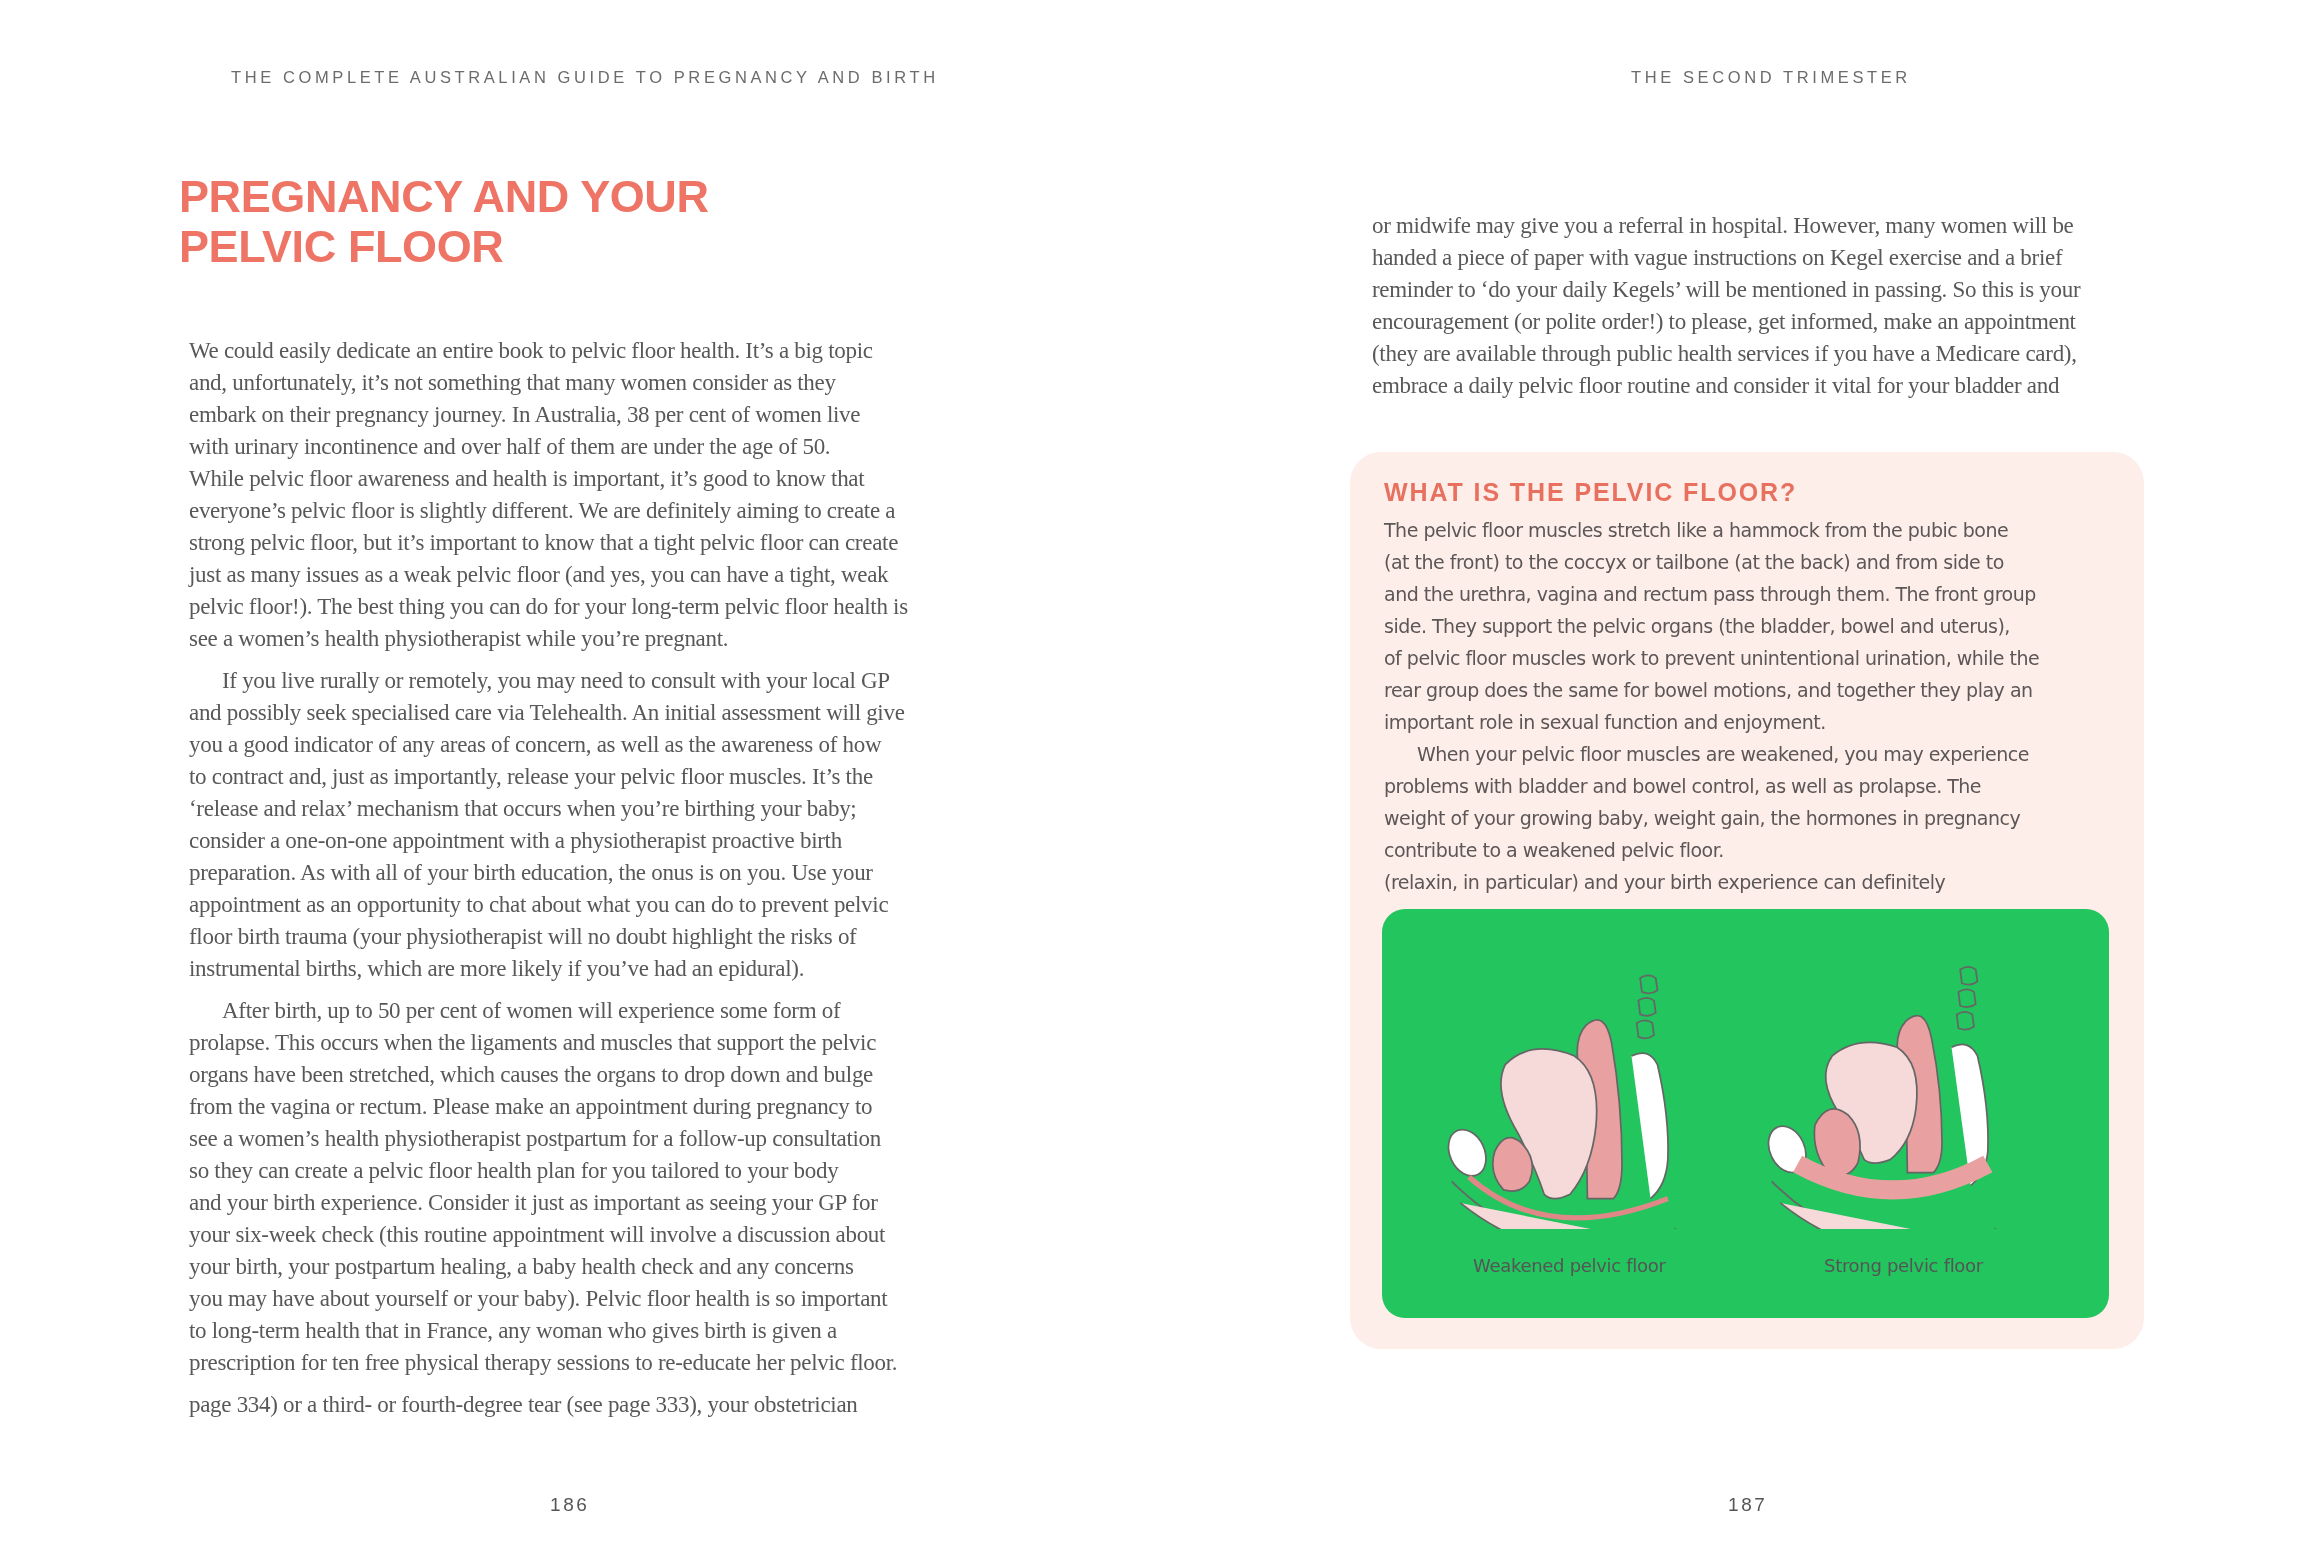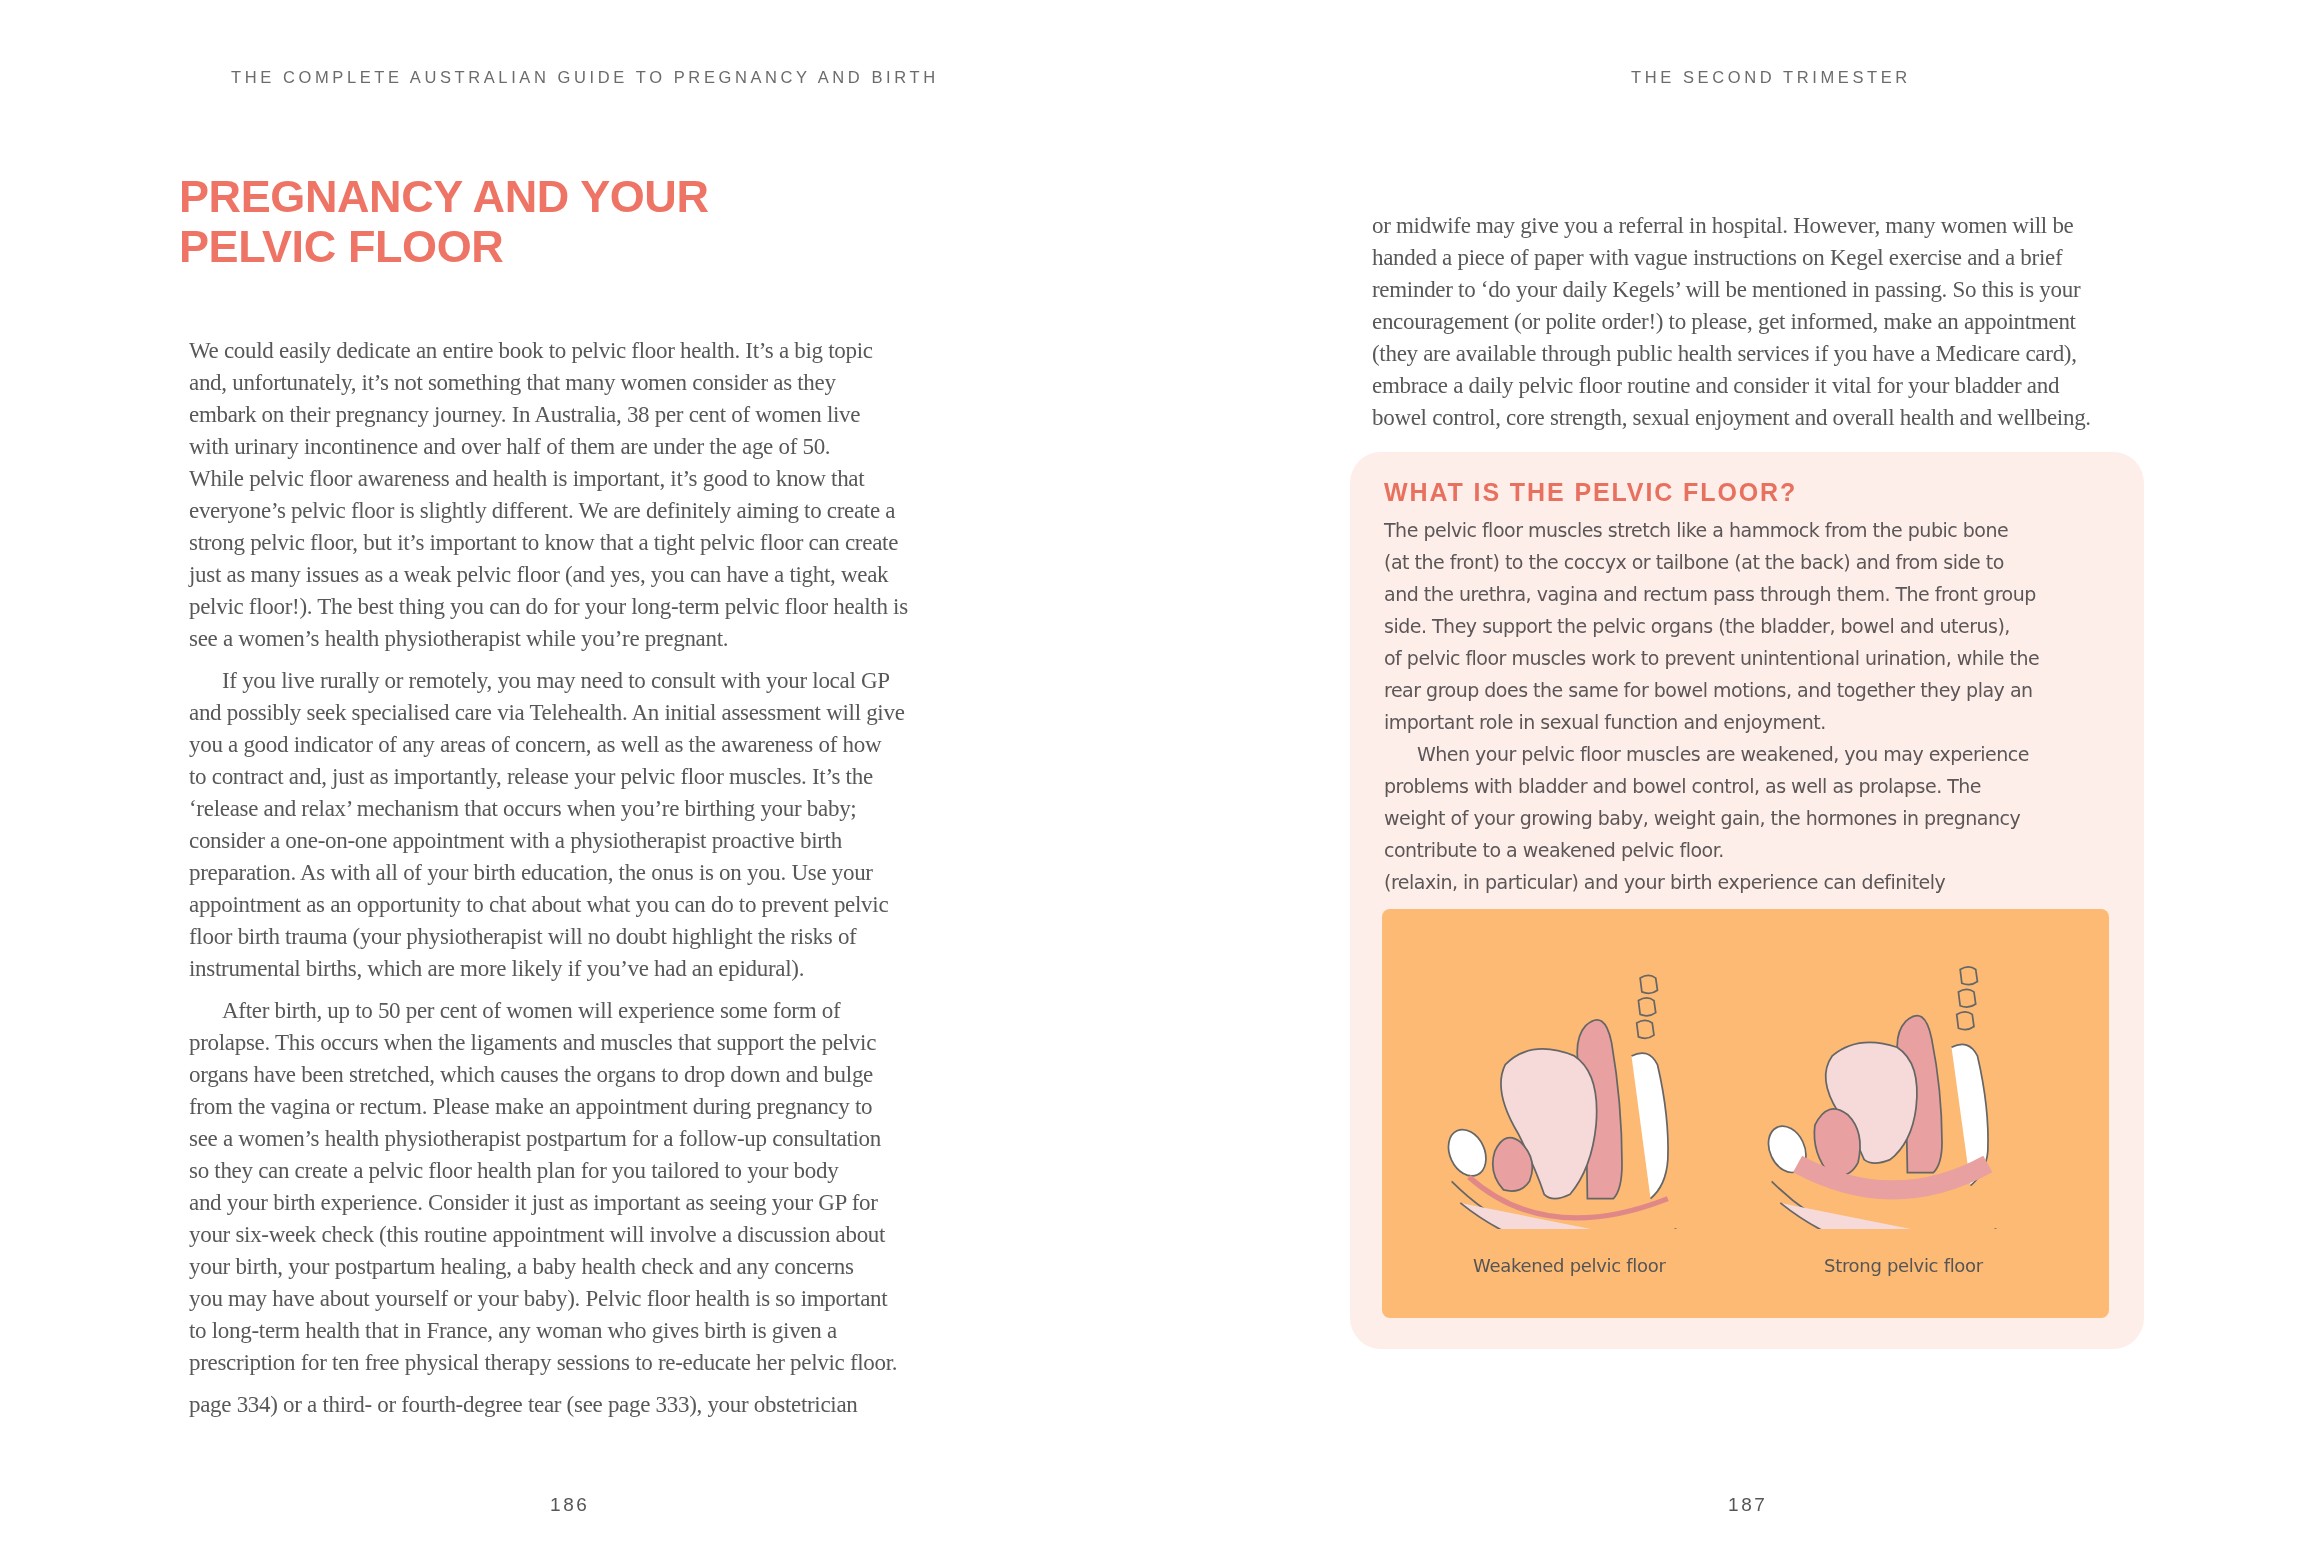--- a/index.html
+++ b/index.html
@@ -61,21 +61,21 @@
     font-family: "DejaVu Sans", sans-serif;
     font-size: 19px; line-height: 32px; color: #5c5656;
     letter-spacing: -0.5px;
   }
   .sidebar-text p { margin: 0; }
   .sidebar-text .line { display: block; white-space: nowrap; }
   .sidebar-text .indent { padding-left: 33px; }
 
   .figure-panel {
     position: absolute; left: 32px; top: 457px; width: 727px; height: 409px;
-    background: #fdba74; border-radius: 8px;
+    background: #22c55e; border-radius: 23px;
   }
   .figure {
     position: absolute; top: 43px; width: 294px; height: 277px;
   }
   .figure.weak { left: 61px; }
   .figure.strong { left: 381px; }
   .figure svg { width: 294px; height: 277px; display: block; }
   .caption {
     position: absolute; top: 346px;
     font-family: "DejaVu Sans", sans-serif; font-size: 18px;
@@ -146,21 +146,20 @@
   <div class="running-head" style="left:472px;margin-left:0;">THE SECOND TRIMESTER</div>
 
   <div class="body-text" style="left:203px;top:200px;" id="right-body">
       <p>
         <span class="line">or midwife may give you a referral in hospital. However, many women will be</span>
         <span class="line">handed a piece of paper with vague instructions on Kegel exercise and a brief</span>
         <span class="line">reminder to ‘do your daily Kegels’ will be mentioned in passing. So this is your</span>
         <span class="line">encouragement (or polite order!) to please, get informed, make an appointment</span>
         <span class="line">(they are available through public health services if you have a Medicare card),</span>
         <span class="line">embrace a daily pelvic floor routine and consider it vital for your bladder and</span>
-        <span class="line">bowel control, core strength, sexual enjoyment and overall health and wellbeing.</span>
       </p>
     </div>
 
   <div class="sidebar">
     <h2 class="sidebar-title">WHAT IS THE PELVIC FLOOR?</h2>
     <div class="sidebar-text" id="sidebar-body">
         <p>
           <span class="line">The pelvic floor muscles stretch like a hammock from the pubic bone</span>
           <span class="line">(at the front) to the coccyx or tailbone (at the back) and from side to</span>
           <span class="line">and the urethra, vagina and rectum pass through them. The front group</span>

